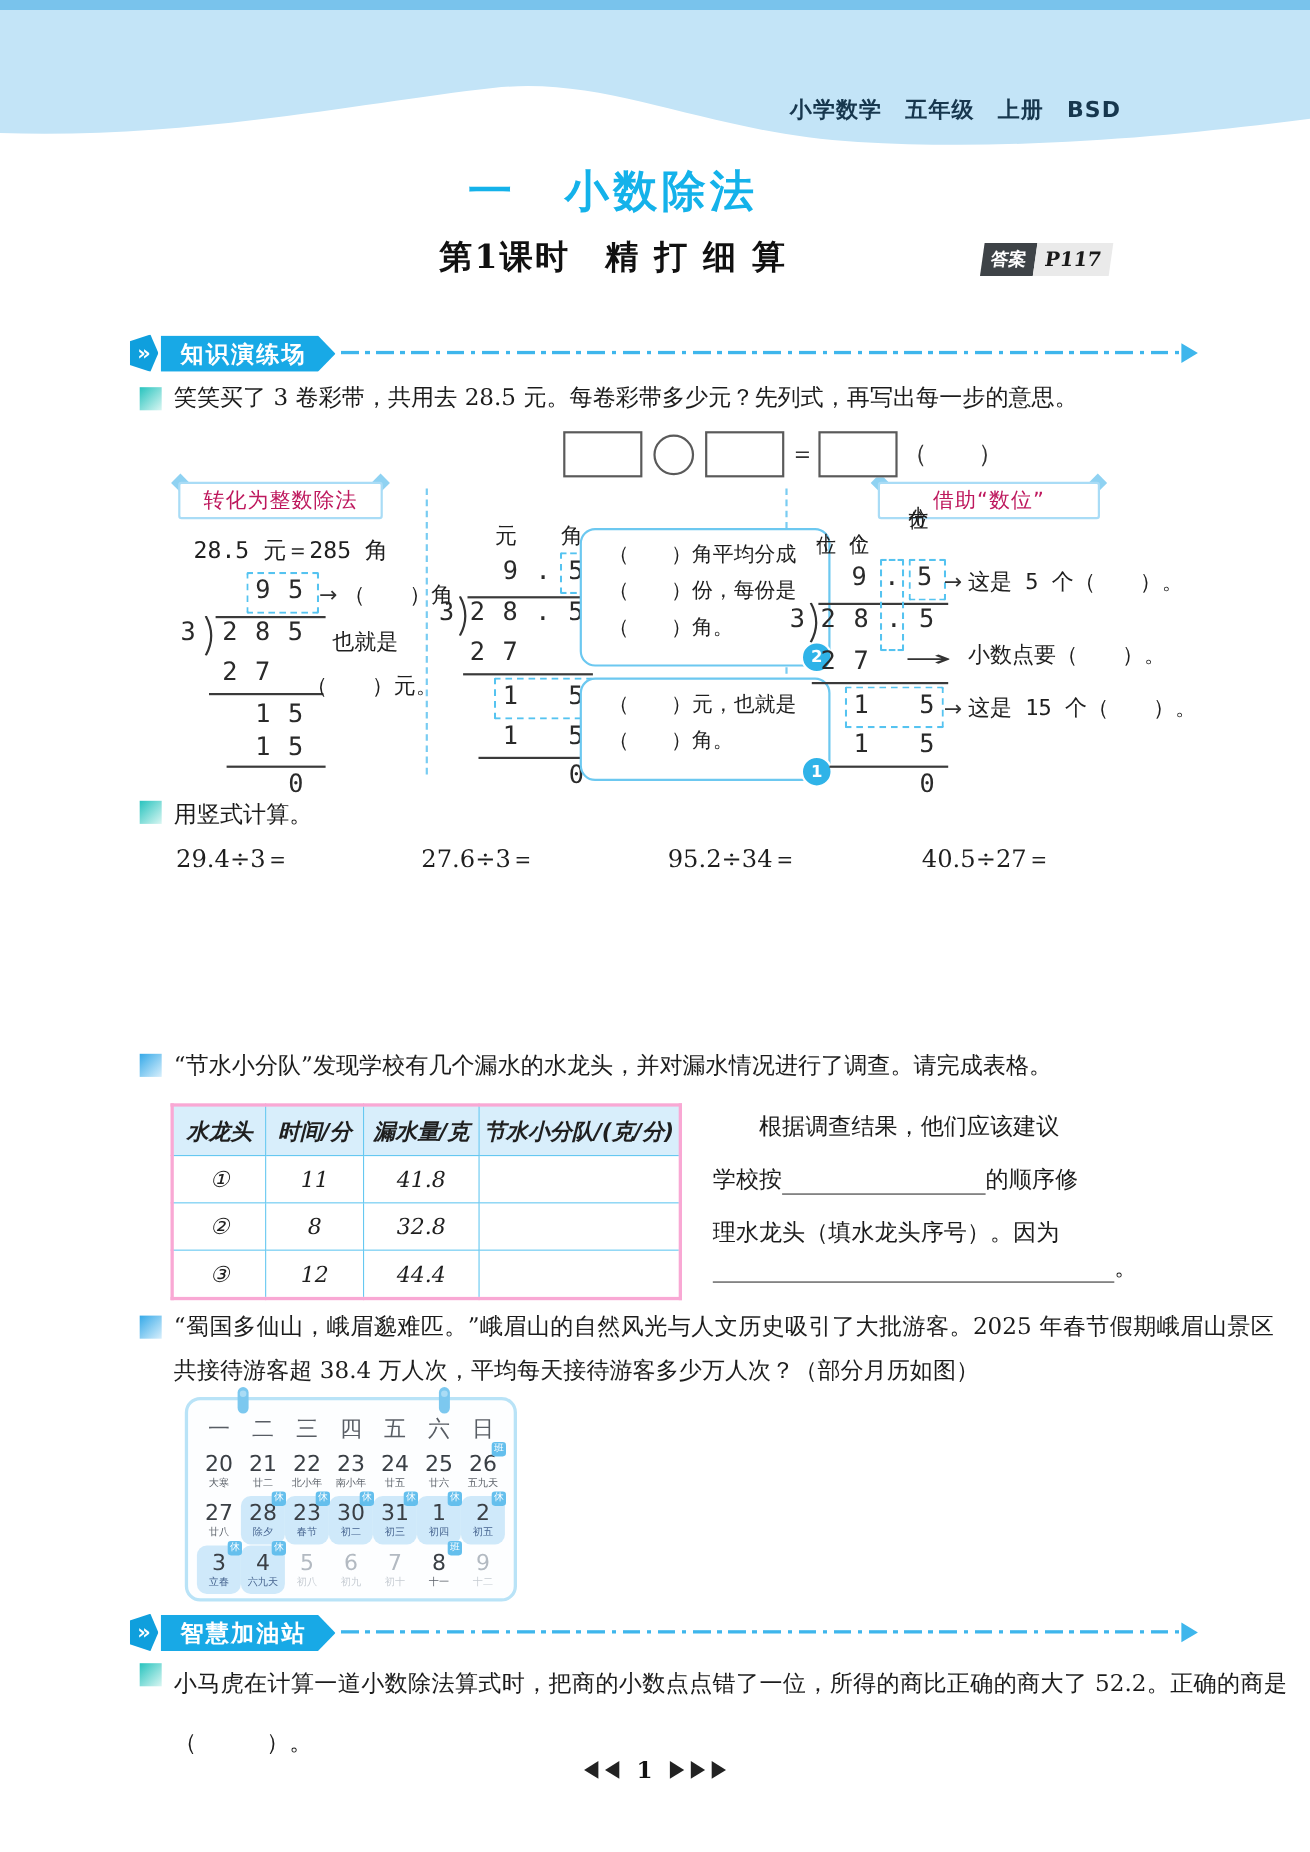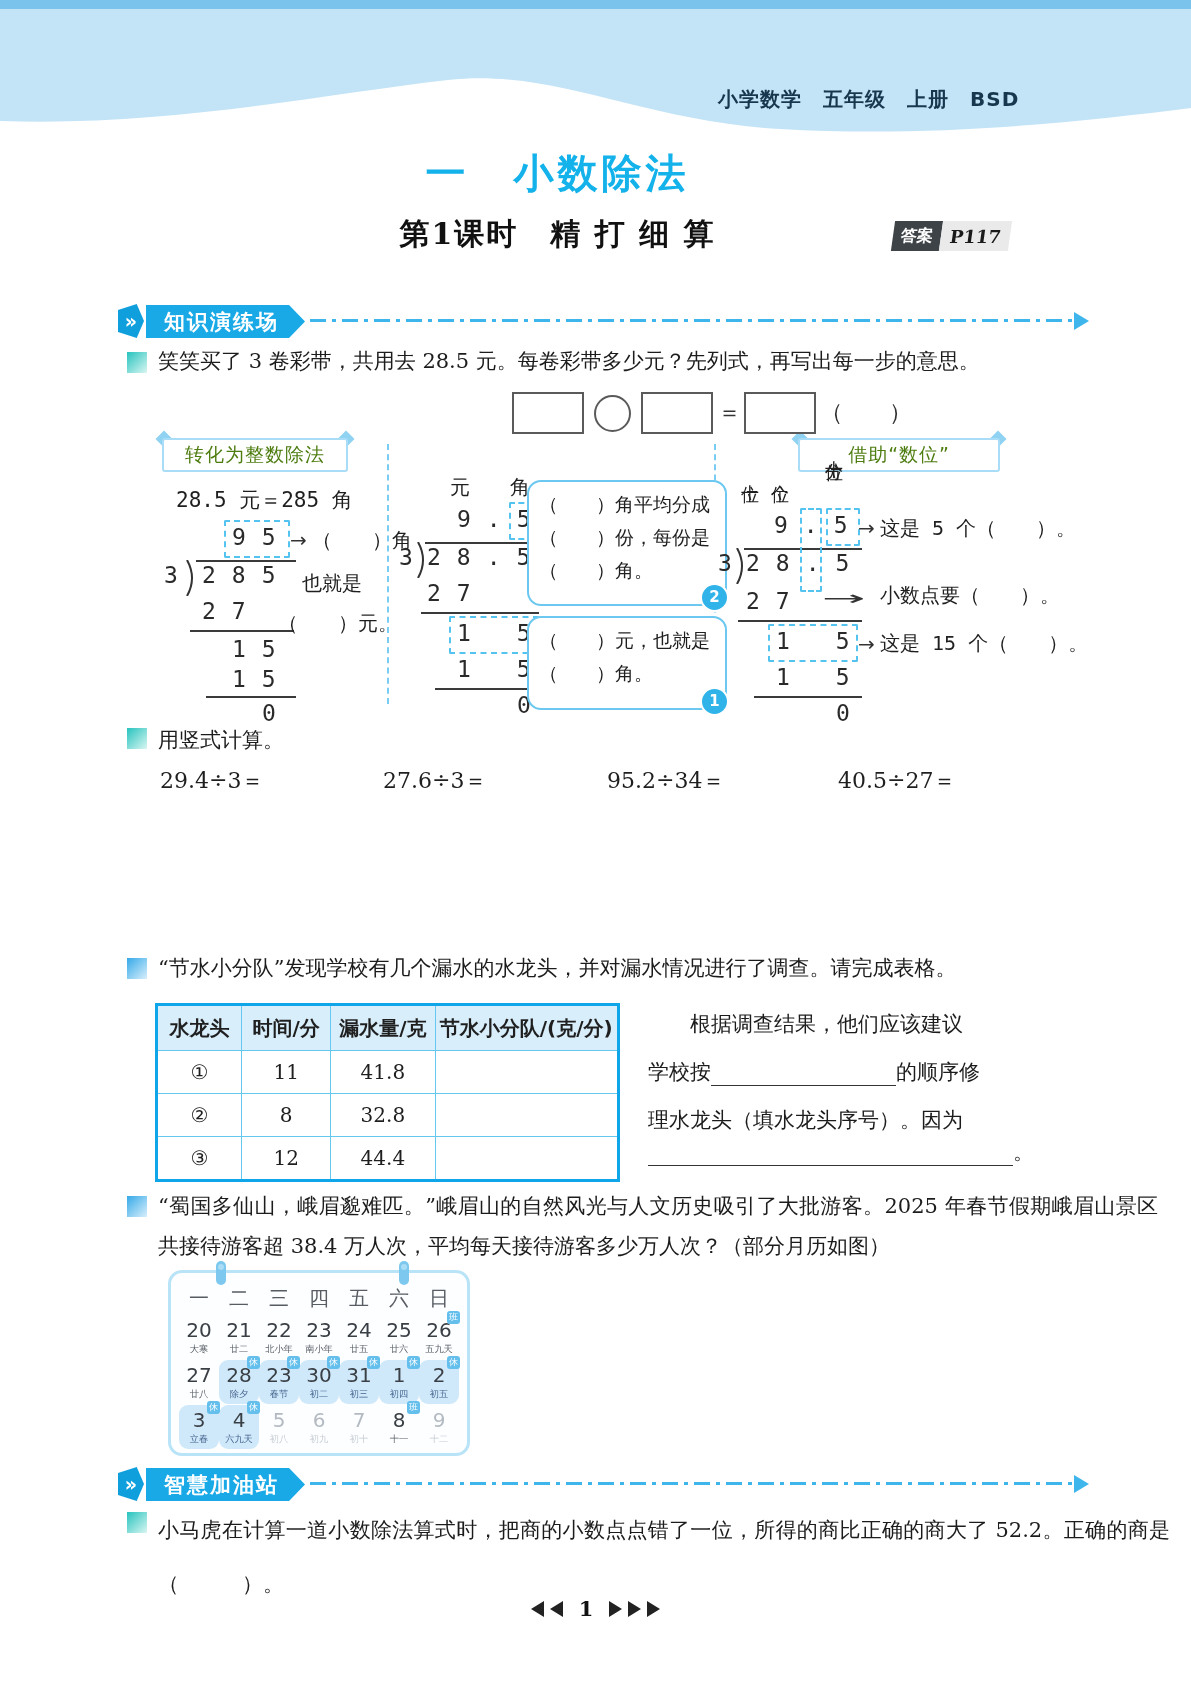--- a/index.html
+++ b/index.html
@@ -50,47 +50,47 @@
   
   .eq-box{position:absolute;width:68px;height:38px;border:2px solid #5a5a5a;background:#fff;}
   .eq-circle{position:absolute;width:33px;height:33px;border:2px solid #5a5a5a;border-radius:50%;}
   .eq-text{position:absolute;font-size:23px;color:#333;}
 
   
   .vsep{position:absolute;width:0;border-left:2px dashed #79ccf2;}
   .panel{position:absolute;}
   .ribbon{position:absolute;background:#fff;border:2px solid #a9dcf6;border-radius:3px;
     font-family:"DejaVu Sans","Liberation Sans",sans-serif;
-    font-size:19px;color:#4d7c0f;display:flex;align-items:center;justify-content:center;letter-spacing:1px;}
+    font-size:19px;color:#be185d;display:flex;align-items:center;justify-content:center;letter-spacing:1px;}
   .ribbon::before,.ribbon::after{content:"";position:absolute;top:-7px;width:12px;height:12px;
     background:#8fd2f2;transform:rotate(45deg);z-index:-1;}
   .ribbon::before{left:-6px;} .ribbon::after{right:-6px;}
 
   .ld{font-family:"DejaVu Sans Mono","Liberation Mono",monospace;font-size:23px;color:#2a2a2a;}
   .ld-row{position:absolute;letter-spacing:16px;white-space:pre;}
   .ld-line{position:absolute;border-top:2px solid #3a3a3a;}
   .ld-dash{position:absolute;border:2px dashed #55c3f0;border-radius:2px;}
   .ld-bracket{position:absolute;}
   .serif-note{position:absolute;font-size:20px;color:#1f1f1f;white-space:nowrap;}
   .flow-arrow{position:absolute;font-size:20px;color:#333;font-family:"DejaVu Sans",sans-serif;}
   .vertical{writing-mode:vertical-rl;text-orientation:upright;letter-spacing:2px;}
 
   .callout{position:absolute;border:2px solid #6cc8f0;border-radius:14px;background:#fff;
-    padding:6px 10px;font-size:19px;line-height:33px;color:#1f1f1f;white-space:nowrap;}
+    padding:6px 24px;font-size:19px;line-height:33px;color:#1f1f1f;white-space:nowrap;}
   .co-badge{position:absolute;right:-4px;bottom:-8px;width:25px;height:25px;border-radius:50%;
     background:#2fb3e8;color:#fff;font-family:"DejaVu Sans",sans-serif;font-size:15px;font-weight:bold;
     display:flex;align-items:center;justify-content:center;border:2px solid #fff;}
 
   
   .leak-table{position:absolute;border-collapse:collapse;background:#fff;
     font-size:20px;color:#1f1f1f;text-align:center;}
   .leak-table th,.leak-table td{border:1.5px solid #66c8f1;padding:0;}
   .leak-table th{background:#d8eefb;font-weight:bold;height:44px;font-family:"DejaVu Sans",sans-serif;font-size:20px;}
   .leak-table td{height:42px;font-family:"DejaVu Serif",serif;}
-  .leak-table{border:3px solid #0ea5e9;}
+  .leak-table{border:3px solid #f9a8d4;font-style:italic;}
 
   .note-line{position:absolute;font-size:21px;color:#1c1c1c;white-space:nowrap;}
   .blank{display:inline-block;border-bottom:1.5px solid #333;height:22px;vertical-align:bottom;}
 
   
   .calendar{position:absolute;left:168px;top:1270px;width:296px;height:180px;background:#fdfeff;
     border:3px solid #b9e3f7;border-radius:14px;font-family:"DejaVu Sans","Liberation Sans",sans-serif;}
   .cal-pin{position:absolute;top:-12px;width:10px;height:24px;background:#7cc8ef;border-radius:5px;}
   .cal-pin::after{content:"";position:absolute;left:2px;top:3px;width:6px;height:6px;border-radius:50%;background:#aadcf5;}
   .cal-week{position:absolute;top:12px;left:8px;right:8px;display:flex;}

